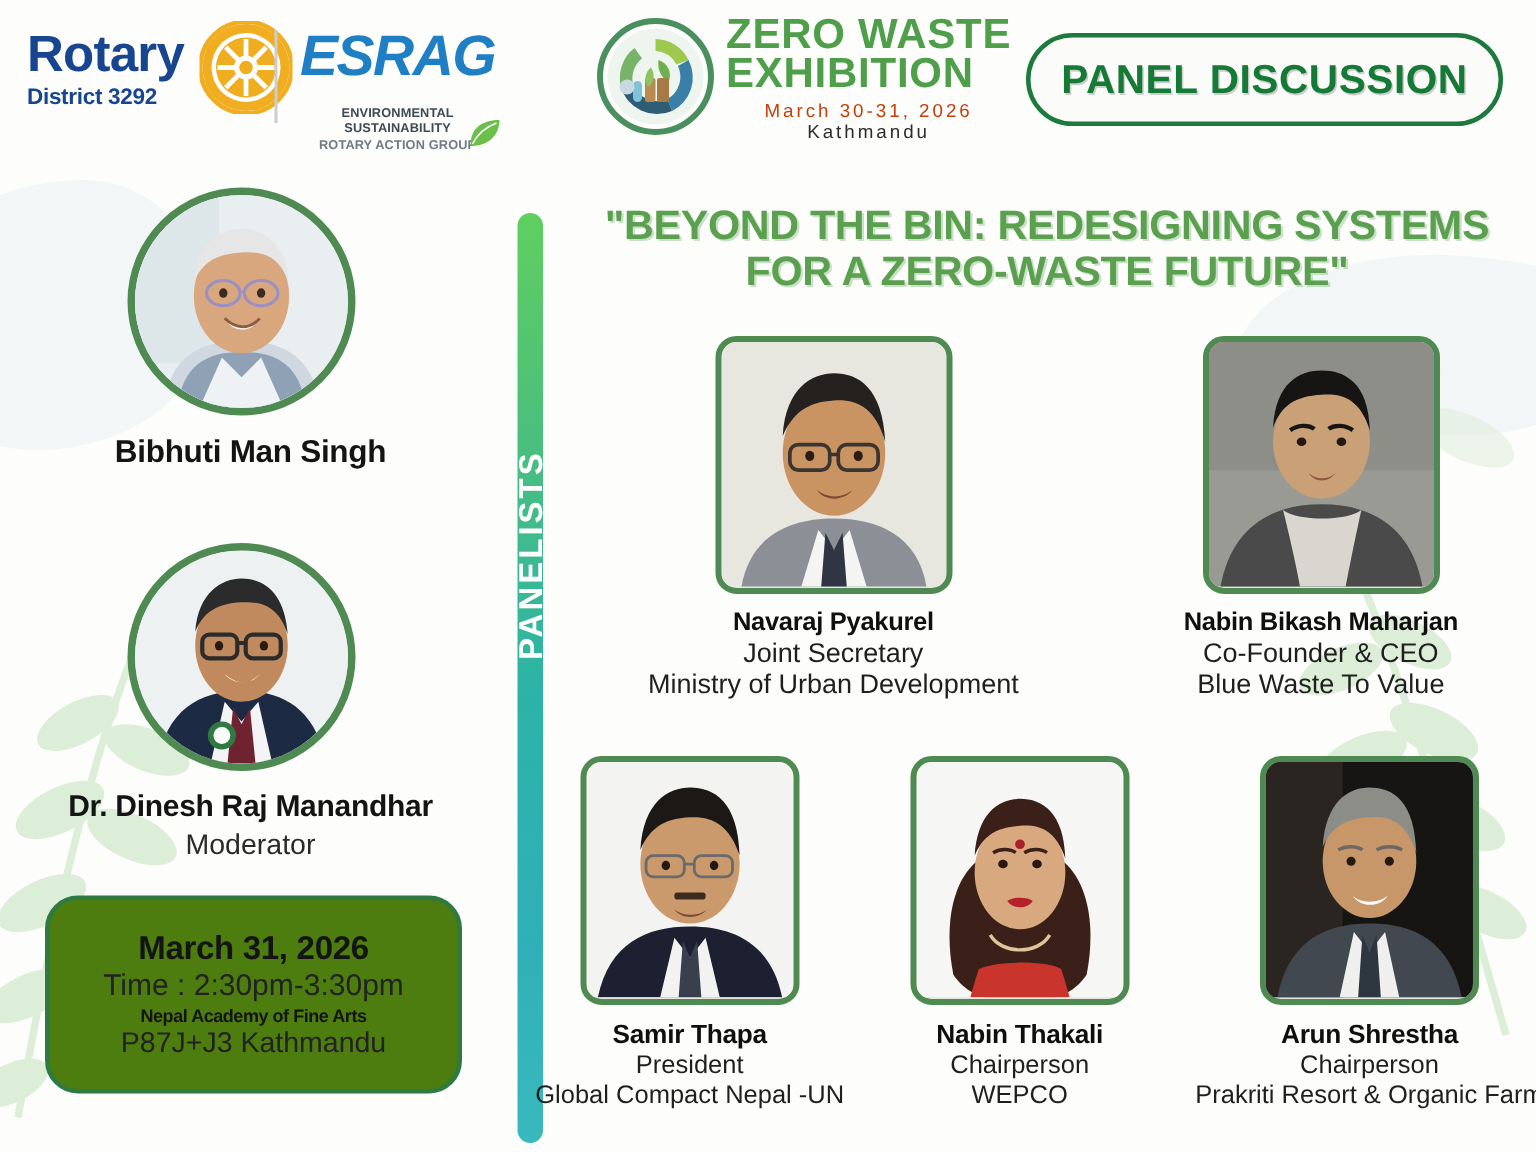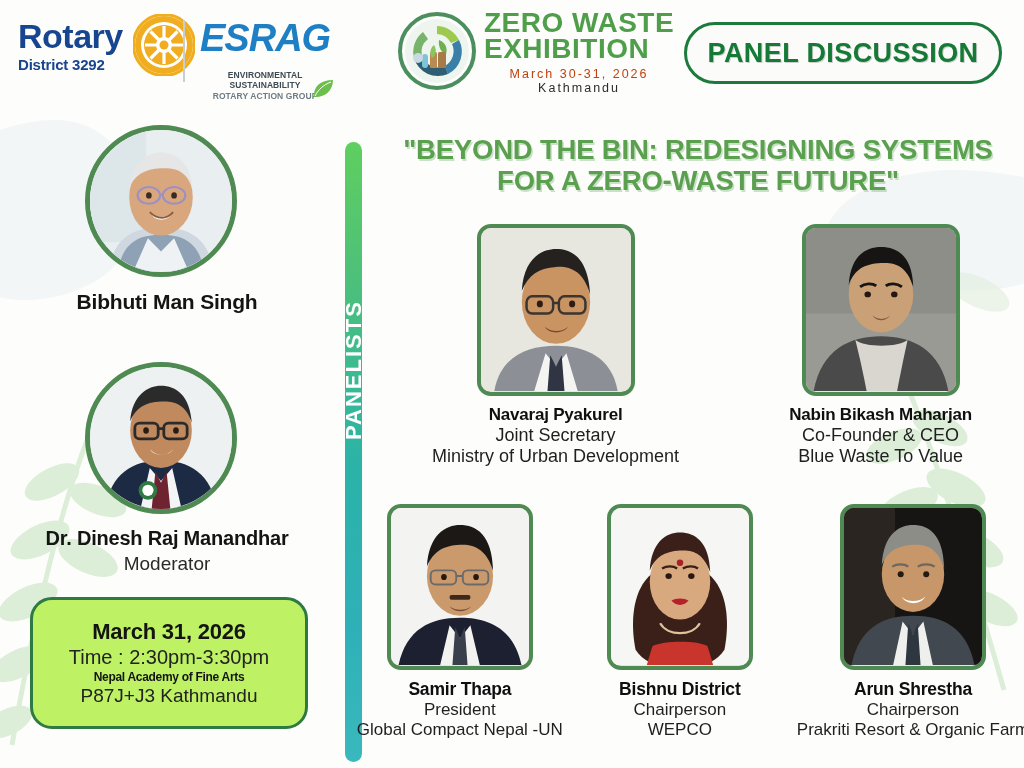--- a/index.html
+++ b/index.html
@@ -111,21 +111,21 @@
   }
   .chair-name { top: 178px; }
   .chair-role { top: 203px; }
   .mod-name   { top: 415px; font-size: 20px; }
   .mod-role   { top: 441px; }
 
   .info-box {
     position: absolute; left: 30px; top: 485px;
     width: 278px; height: 132px;
     border: 3px solid #2f7a43; border-radius: 22px;
-    background: #bef264;
+    background: #4d7c0f;
     display: flex; flex-direction: column; align-items: center; justify-content: center;
     gap: 1px;
   }
   .info-date { font-size: 22px; font-weight: 700; color: #141414; letter-spacing: -.2px; }
   .info-time { font-size: 20px; font-weight: 400; color: #222; }
   .info-venue { font-size: 12px; font-weight: 700; color: #141414; letter-spacing: -.3px; }
   .info-addr { font-size: 19px; font-weight: 400; color: #222; }
 
   
   .panelists-bar {
@@ -447,21 +447,21 @@
             <path d="M41 66 C43 36 58 26 73 26 C89 26 104 36 105 68 C98 48 87 44 73 45 C56 46 47 52 41 66 Z" fill="#3a2019"></path>
             <circle cx="73" cy="58" r="3.4" fill="#a8202a"></circle>
             <path d="M54 64 C59 61 66 61 70 64" stroke="#3a2019" stroke-width="2.4" fill="none"></path>
             <path d="M76 64 C81 61 88 61 92 64" stroke="#3a2019" stroke-width="2.4" fill="none"></path>
             <ellipse cx="61" cy="72" rx="3.4" ry="3" fill="#2a1810"></ellipse>
             <ellipse cx="85" cy="72" rx="3.4" ry="3" fill="#2a1810"></ellipse>
             <path d="M64 98 C68 95 78 95 82 98 C78 104 68 104 64 98 Z" fill="#b5212a"></path>
             <path d="M52 122 C60 136 86 136 94 122" stroke="#e0c59a" stroke-width="2.4" fill="none"></path>
           </svg>
         </div>
-        <div class="pl-name bot-name">Bishnu District</div>
+        <div class="pl-name bot-name">Nabin Thakali</div>
         <div class="pl-role bot-role">Chairperson</div>
         <div class="pl-org bot-org">WEPCO</div>
       </div>
 
       <div class="panelist">
         <div class="pl-photo bot-photo">
           <svg class="face" viewBox="0 0 146 166" preserveAspectRatio="xMidYMid slice" style="position:relative">
             <rect width="146" height="166" fill="#171513"></rect>
             <rect x="0" y="0" width="54" height="166" fill="#2a2521"></rect>
             <path d="M8 166 C16 126 42 114 73 114 C104 114 130 126 138 166 Z" fill="#42484f"></path>

